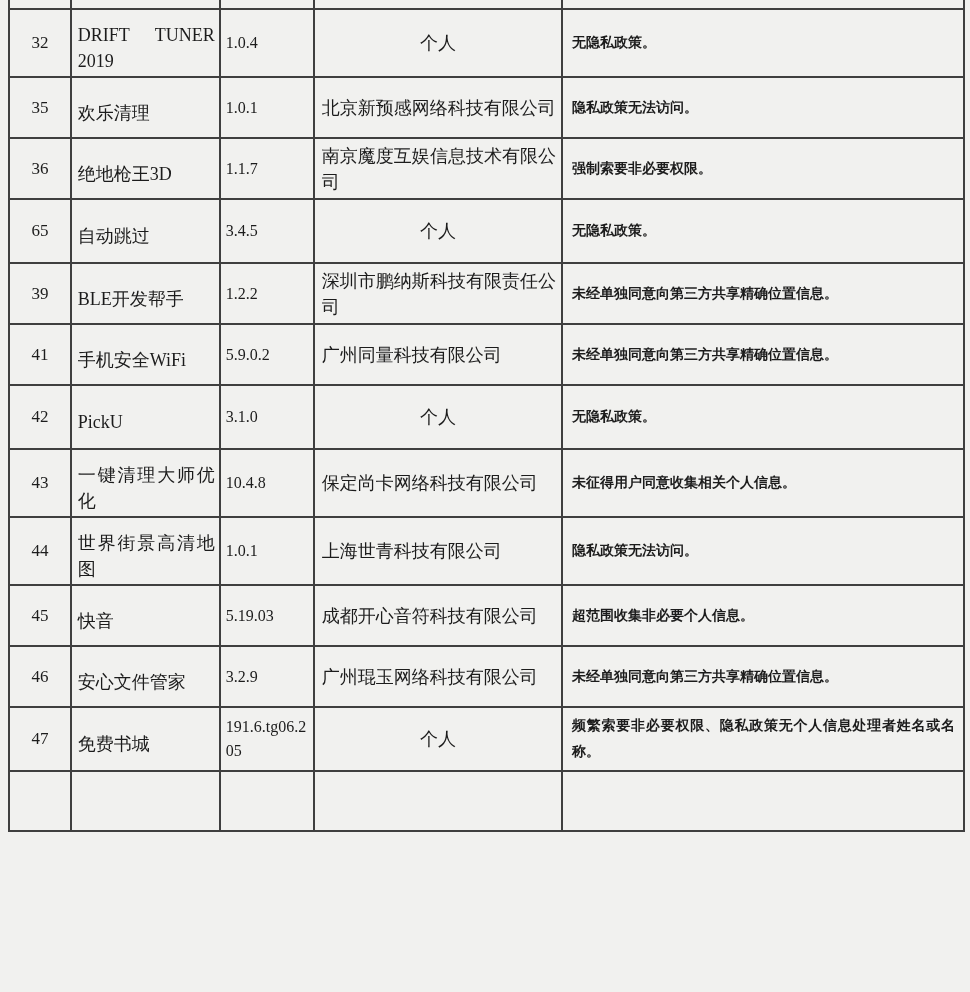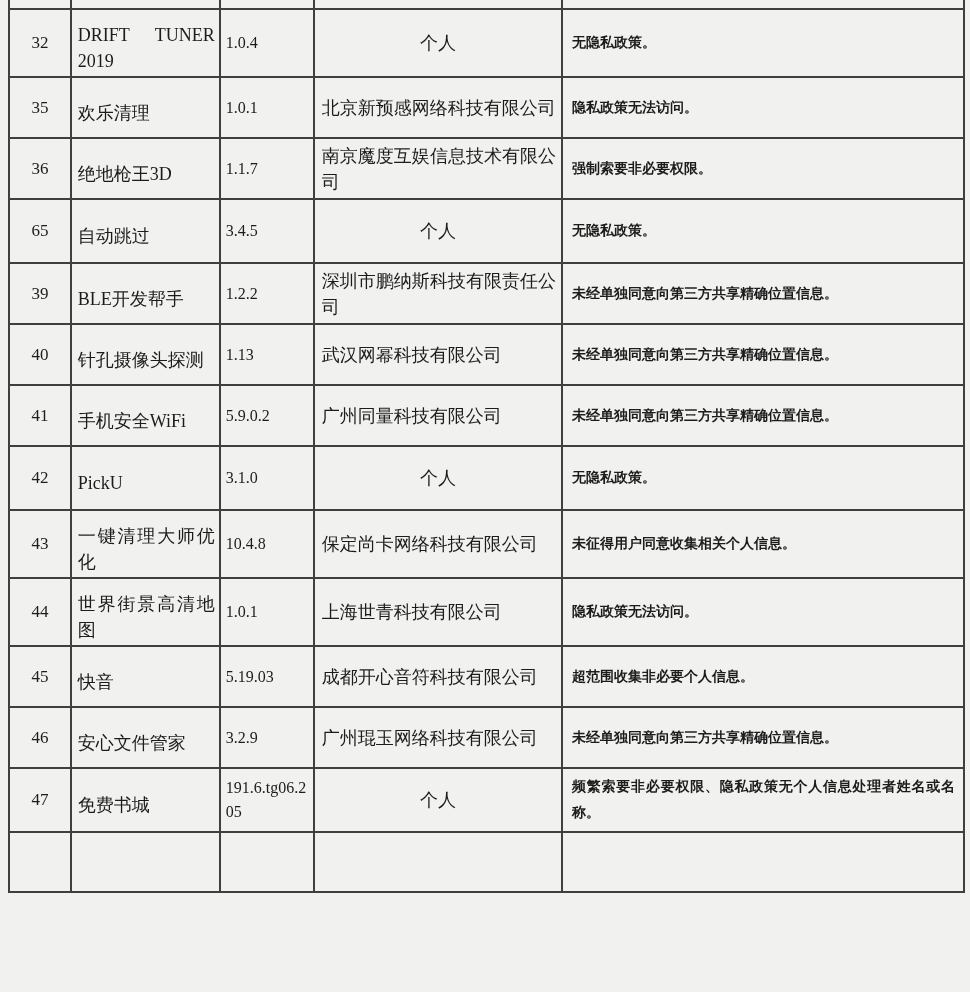--- a/index.html
+++ b/index.html
@@ -101,27 +101,20 @@
     <div class="cell col-issue">无隐私政策。</div>
   </div>
       <div class="trow">
     <div class="cell col-no">39</div>
     <div class="cell col-name">BLE开发帮手</div>
     <div class="cell col-ver">1.2.2</div>
     <div class="cell col-dev">深圳市鹏纳斯科技有限责任公司</div>
     <div class="cell col-issue">未经单独同意向第三方共享精确位置信息。</div>
   </div>
       <div class="trow">
-    <div class="cell col-no">40</div>
-    <div class="cell col-name">针孔摄像头探测</div>
-    <div class="cell col-ver">1.13</div>
-    <div class="cell col-dev">武汉网幂科技有限公司</div>
-    <div class="cell col-issue">未经单独同意向第三方共享精确位置信息。</div>
-  </div>
-      <div class="trow">
     <div class="cell col-no">41</div>
     <div class="cell col-name">手机安全WiFi</div>
     <div class="cell col-ver">5.9.0.2</div>
     <div class="cell col-dev">广州同量科技有限公司</div>
     <div class="cell col-issue">未经单独同意向第三方共享精确位置信息。</div>
   </div>
       <div class="trow">
     <div class="cell col-no">42</div>
     <div class="cell col-name">PickU</div>
     <div class="cell col-ver">3.1.0</div>

